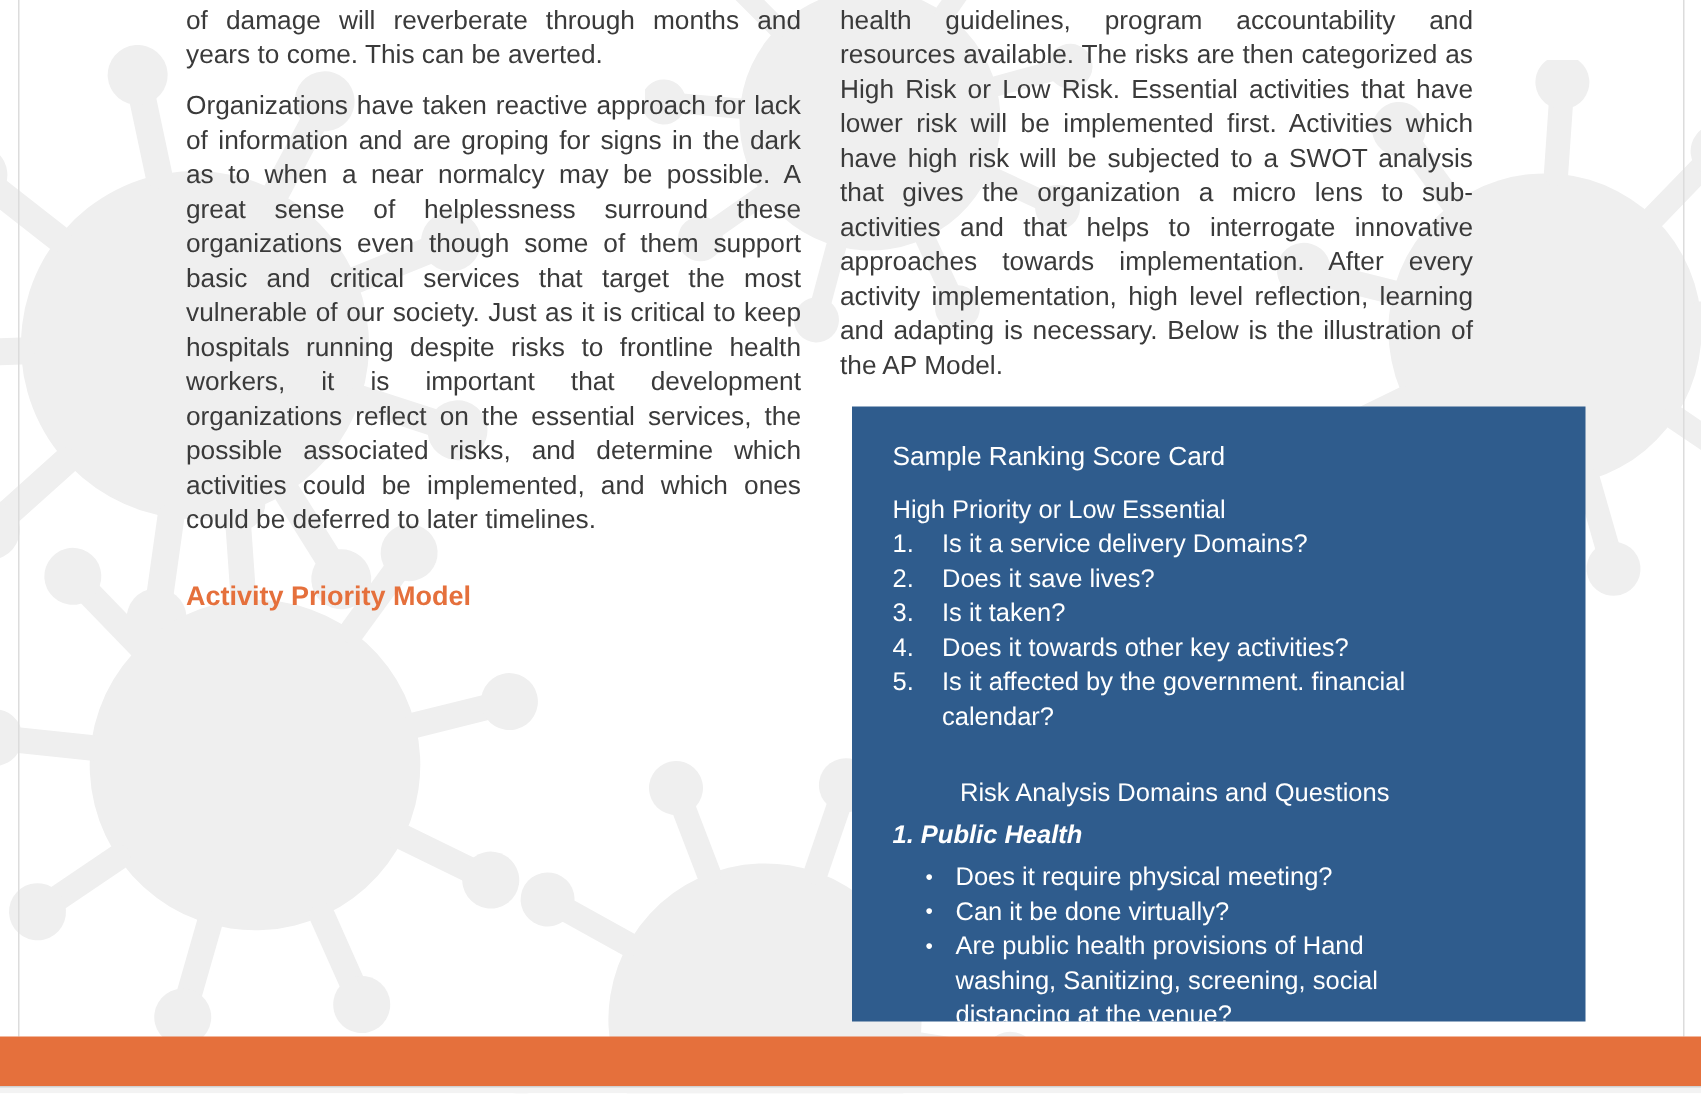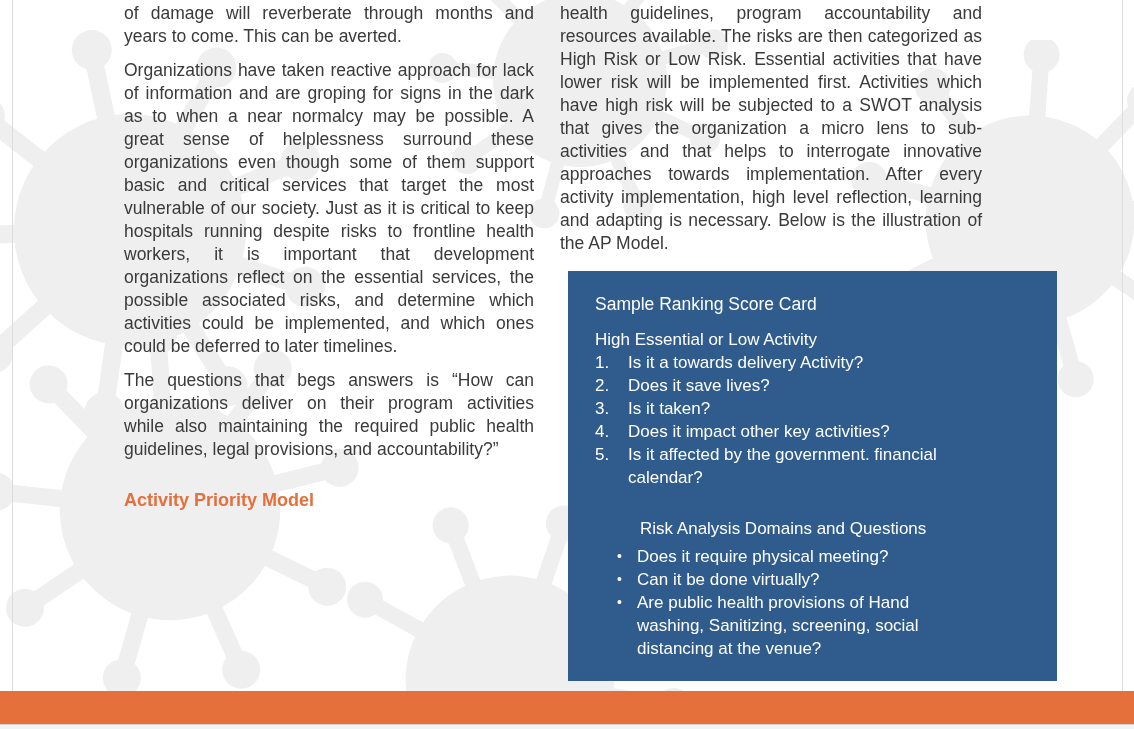--- a/index.html
+++ b/index.html
@@ -94,54 +94,54 @@
   <svg class="wm" style="left:430px;top:-70px" width="300" height="300" viewBox="0 0 200 200">
       <use href="#virus" transform="rotate(25 100 100)"></use>
     </svg>
 
   <div class="page-edge left"></div>
   <div class="page-edge right"></div>
 
   <div class="col col-left">
     <p class="body-p">of damage will reverberate through months and years to come. This can be averted.</p>
     <p class="body-p">Organizations have taken reactive approach for lack of information and are groping for signs in the dark as to when a near normalcy may be possible. A great sense of helplessness surround these organizations even though some of them support basic and critical services that target the most vulnerable of our society. Just as it is critical to keep hospitals running despite risks to frontline health workers, it is important that development organizations reflect on the essential services, the possible associated risks, and determine which activities could be implemented, and which ones could be deferred to later timelines.</p>
-    <p class="body-p">The questions that begs answers is “How can organizations deliver on their program activities while also maintaining the required public health guidelines, legal provisions, and accountability?”</p>
     <h2 class="section-heading">Activity Priority Model</h2>
   </div>
 
   <div class="col col-right">
     <p class="body-p">health guidelines, program accountability and resources available. The risks are then categorized as High Risk or Low Risk. Essential activities that have lower risk will be implemented first. Activities which have high risk will be subjected to a SWOT analysis that gives the organization a micro lens to sub-activities and that helps to interrogate innovative approaches towards implementation. After every activity implementation, high level reflection, learning and adapting is necessary. Below is the illustration of the AP Model.</p>
   </div>
 
   <div class="score-card">
     <div class="sc-title">Sample Ranking Score Card</div>
-    <div class="sc-subtitle">High Essential or Low Activity</div>
+    <div class="sc-subtitle">High Priority or Low Essential</div>
     <div class="sc-ol">
       <div class="sc-row">
           <span class="num">1.</span>
-          <span class="txt">Is it a towards delivery Activity?</span>
+          <span class="txt">Is it a service delivery Domains?</span>
         </div>
       <div class="sc-row">
           <span class="num">2.</span>
           <span class="txt">Does it save lives?</span>
         </div>
       <div class="sc-row">
           <span class="num">3.</span>
           <span class="txt">Is it taken?</span>
         </div>
       <div class="sc-row">
           <span class="num">4.</span>
-          <span class="txt">Does it impact other key activities?</span>
+          <span class="txt">Does it towards other key activities?</span>
         </div>
       <div class="sc-row">
           <span class="num">5.</span>
           <span class="txt">Is it affected by the government. financial calendar?</span>
         </div>
     </div>
     <div class="sc-section">Risk Analysis Domains and Questions</div>
+    <div class="sc-domain">1. Public Health</div>
     <div class="sc-ul">
       <div class="sc-brow">
           <span class="b">•</span>
           <span class="txt">Does it require physical meeting?</span>
         </div>
       <div class="sc-brow">
           <span class="b">•</span>
           <span class="txt">Can it be done virtually?</span>
         </div>
       <div class="sc-brow">

